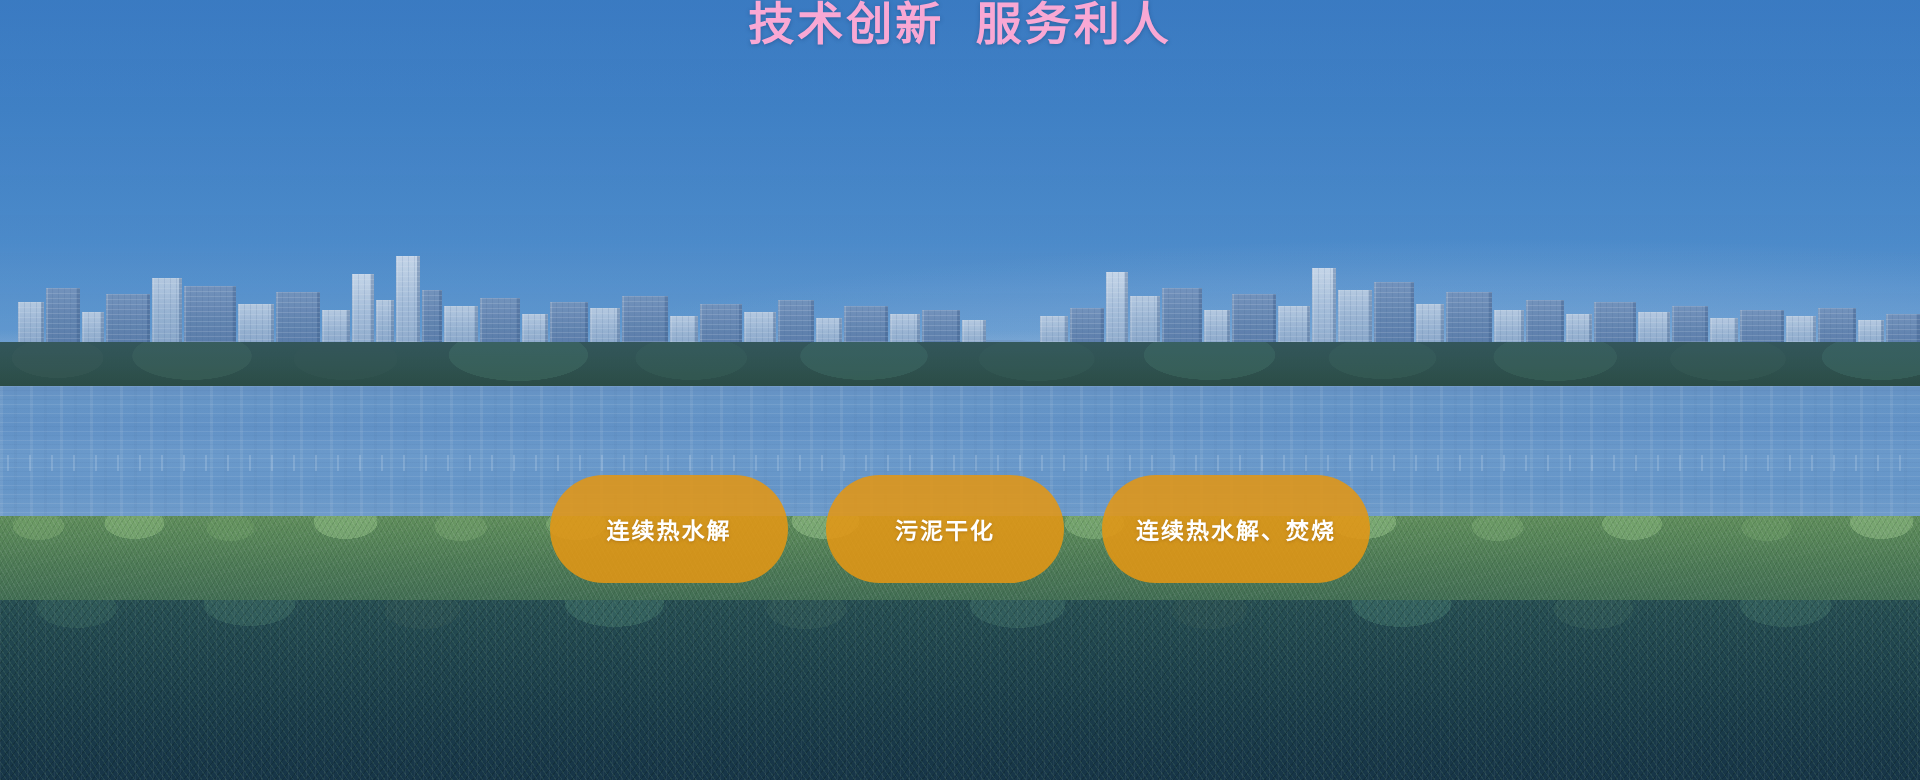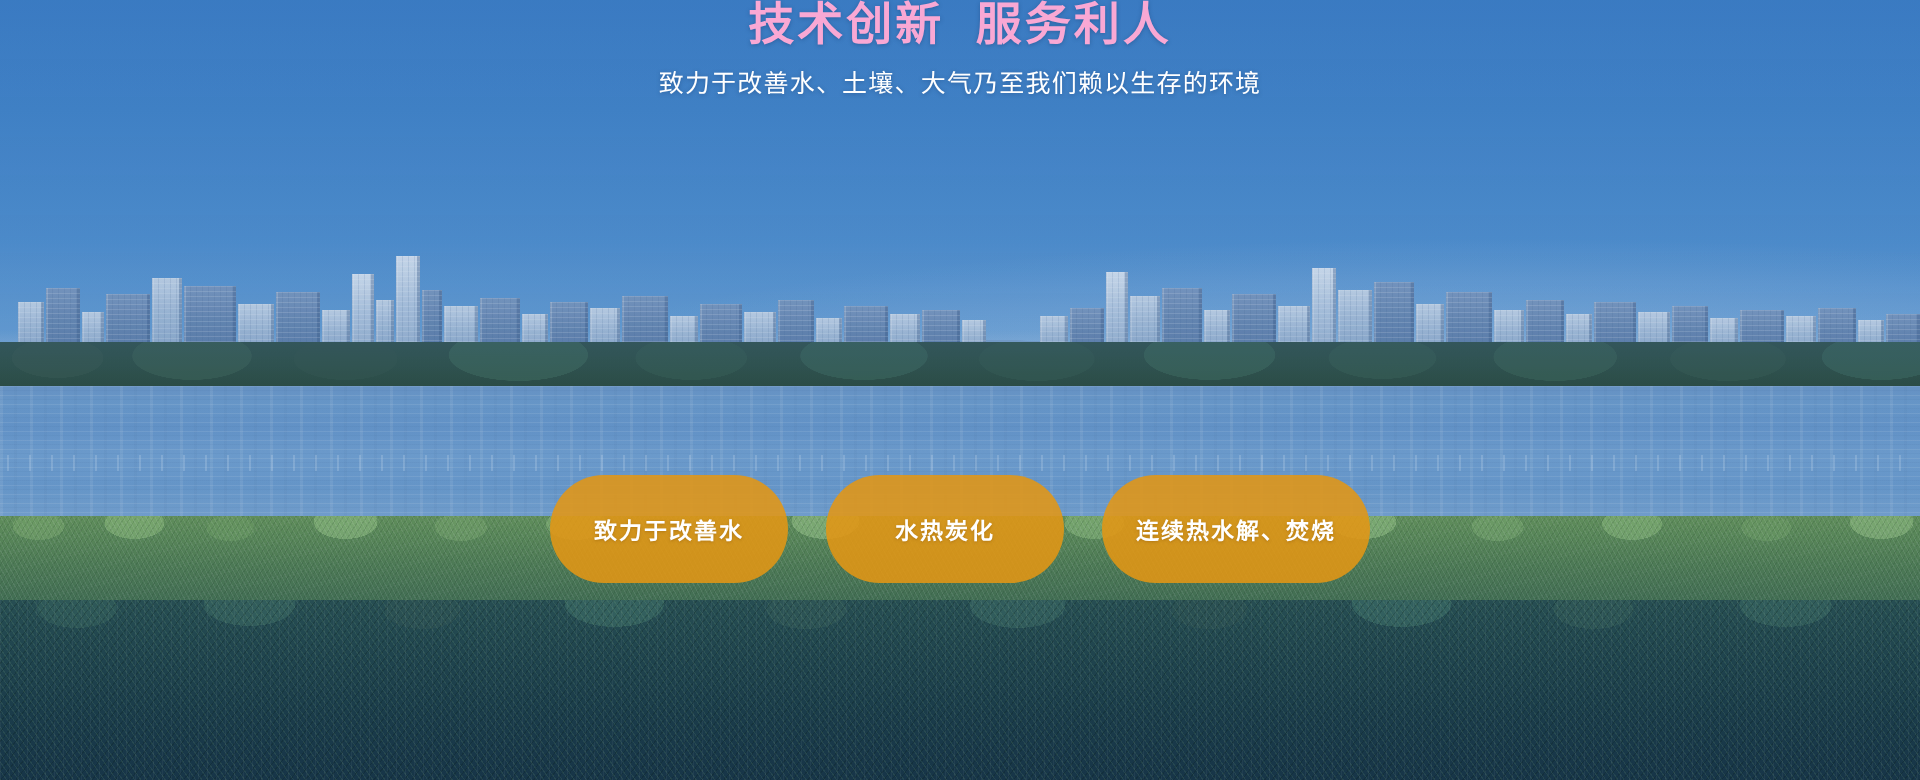--- a/index.html
+++ b/index.html
@@ -337,28 +337,27 @@
 
   <div class="layer treeline-far"></div>
   <div class="layer water"></div>
   <div class="layer water-sparkle"></div>
   <div class="layer veg-mid"></div>
   <div class="layer veg-front"></div>
   <div class="layer tint"></div>
 
   <div class="content">
     <h1 class="hero-title">技术创新  服务利人</h1>
-    <p class="hero-subtitle">致力于改善水、土壤、大气乃至我们赖以生存的环境</p>
   </div>
 
   <div class="pill-row">
     <button class="pill">
-      <span class="pill-label">致力于改善水</span>
+      <span class="pill-label">连续热水解</span>
     </button>
     <button class="pill">
-      <span class="pill-label">水热炭化</span>
+      <span class="pill-label">污泥干化</span>
     </button>
     <button class="pill">
       <span class="pill-label">连续热水解、焚烧</span>
     </button>
   </div>
 
 </div>
 
 </body></html>

